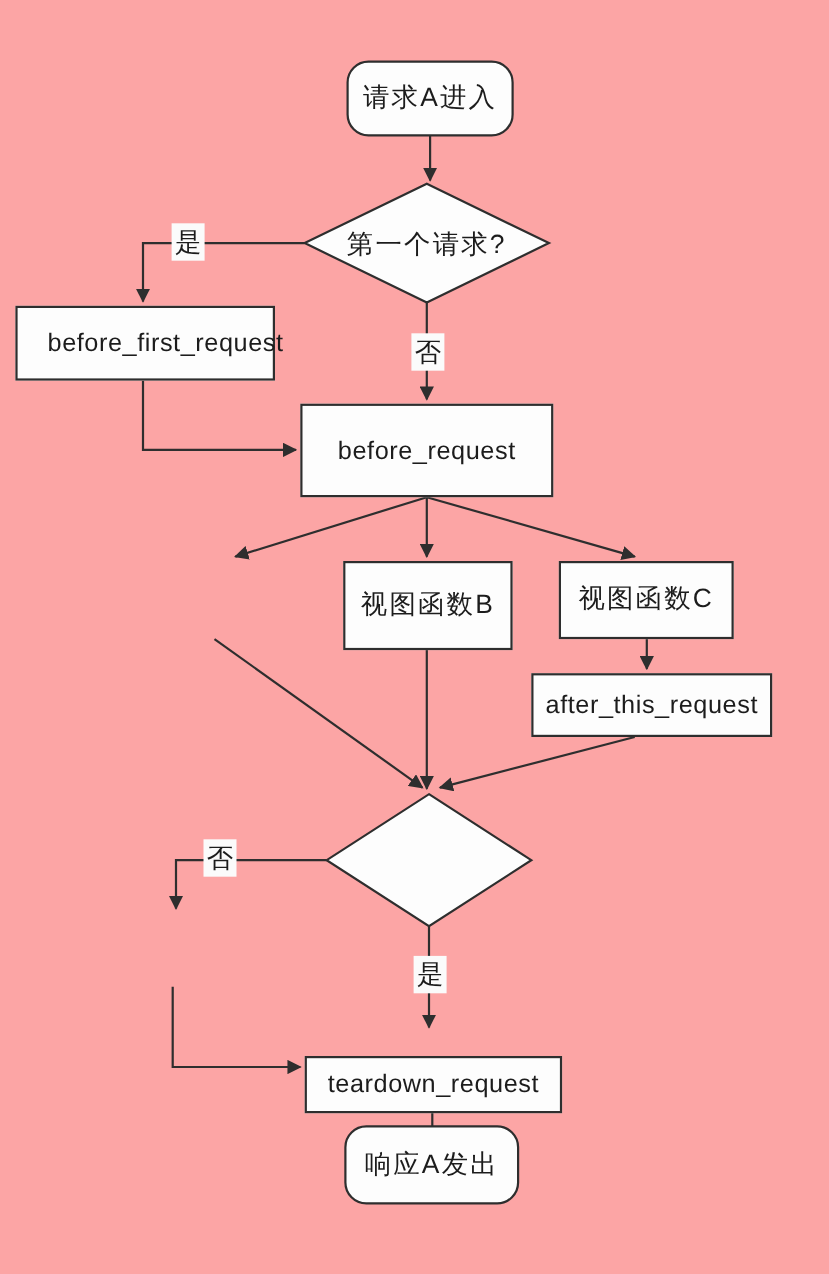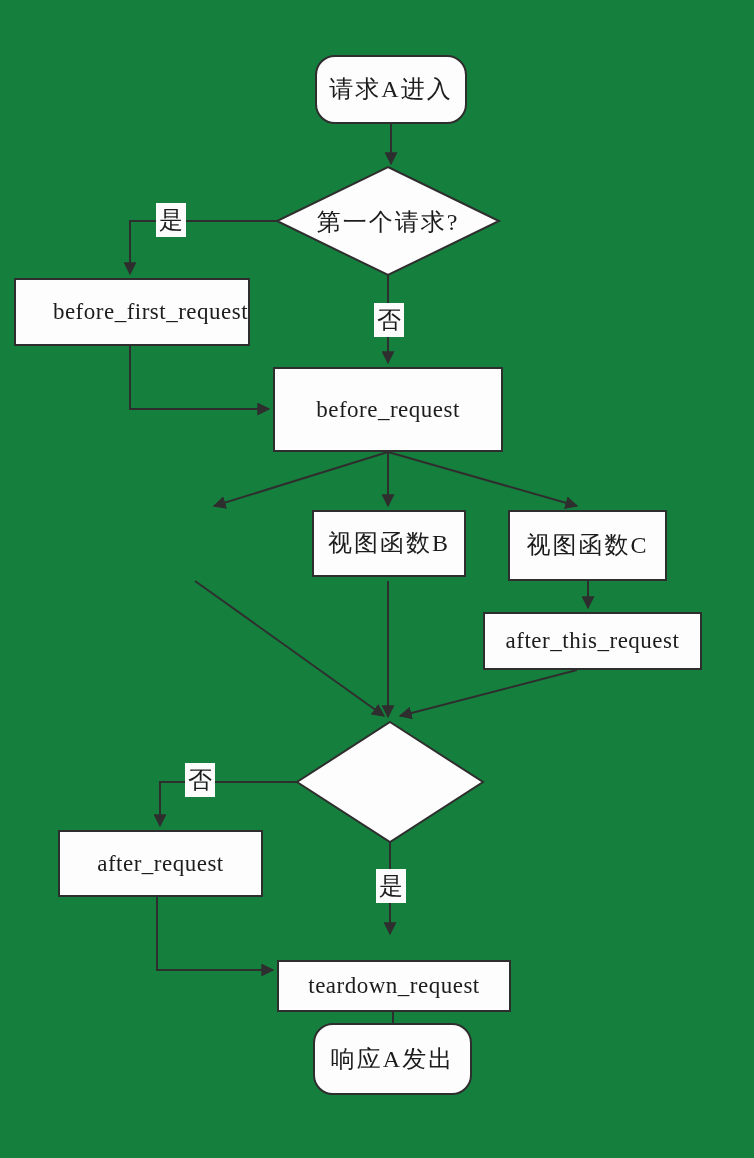--- a/index.html
+++ b/index.html
@@ -1,19 +1,19 @@
 <!DOCTYPE html>
 <html><head>
 <meta charset="utf-8">
 <style>
   html,body { margin:0; padding:0; background:#ffffff; }
   .page {
     position:relative; width:754px; height:1158px;
-    background:#15803d; overflow:hidden;
-    font-family:Liberation Serif, serif;
+    background:#fca5a5; overflow:hidden;
+    font-family:Liberation Sans, sans-serif;
     color:#1c1c1c;
   }
   svg.wires { position:absolute; left:0; top:0; width:754px; height:1158px; }
   .node {
     position:absolute; box-sizing:border-box;
     display:flex; align-items:center; justify-content:center;
     background:#fdfdfd; border:2px solid #2e2e2e;
     text-align:center; line-height:1.1;
   }
   .terminator { border-radius:20px; }
@@ -79,29 +79,28 @@
   <div class="dlabel" style="left:388px; top:222px;">第一个请求?</div>
 
   <div class="elabel" style="left:171px; top:220px;">是</div>
 
   <div class="elabel" style="left:389px; top:320px;">否</div>
 
   <div class="node code" style="left:14px; top:278px; width:236px; height:68px;padding-left:37px;">before_first_request</div>
 
   <div class="node code" style="left:273px; top:367px; width:230px; height:85px;">before_request</div>
 
-  <div class="node zh" style="left:312px; top:510px; width:154px; height:67px;">视图函数B</div>
+  <div class="node zh" style="left:312px; top:510px; width:154px; height:81px;">视图函数B</div>
   <div class="node zh" style="left:508px; top:510px; width:159px; height:71px;text-align:center;">视图函数C</div>
 
   <div class="node code" style="left:483px; top:612px; width:219px; height:58px;">after_this_request</div>
 
 
   <div class="elabel" style="left:200px; top:780px;">否</div>
 
   <div class="elabel" style="left:391px; top:886px;">是</div>
 
-  <div class="node code" style="left:58px; top:830px; width:205px; height:67px;">after_request</div>
 
   <div class="node code" style="left:277px; top:960px; width:234px; height:52px;">teardown_request</div>
 
   <div class="node terminator zh" style="left:313px; top:1023px; width:159px; height:72px;">响应A发出</div>
 
 </div>
 
 </body></html>

